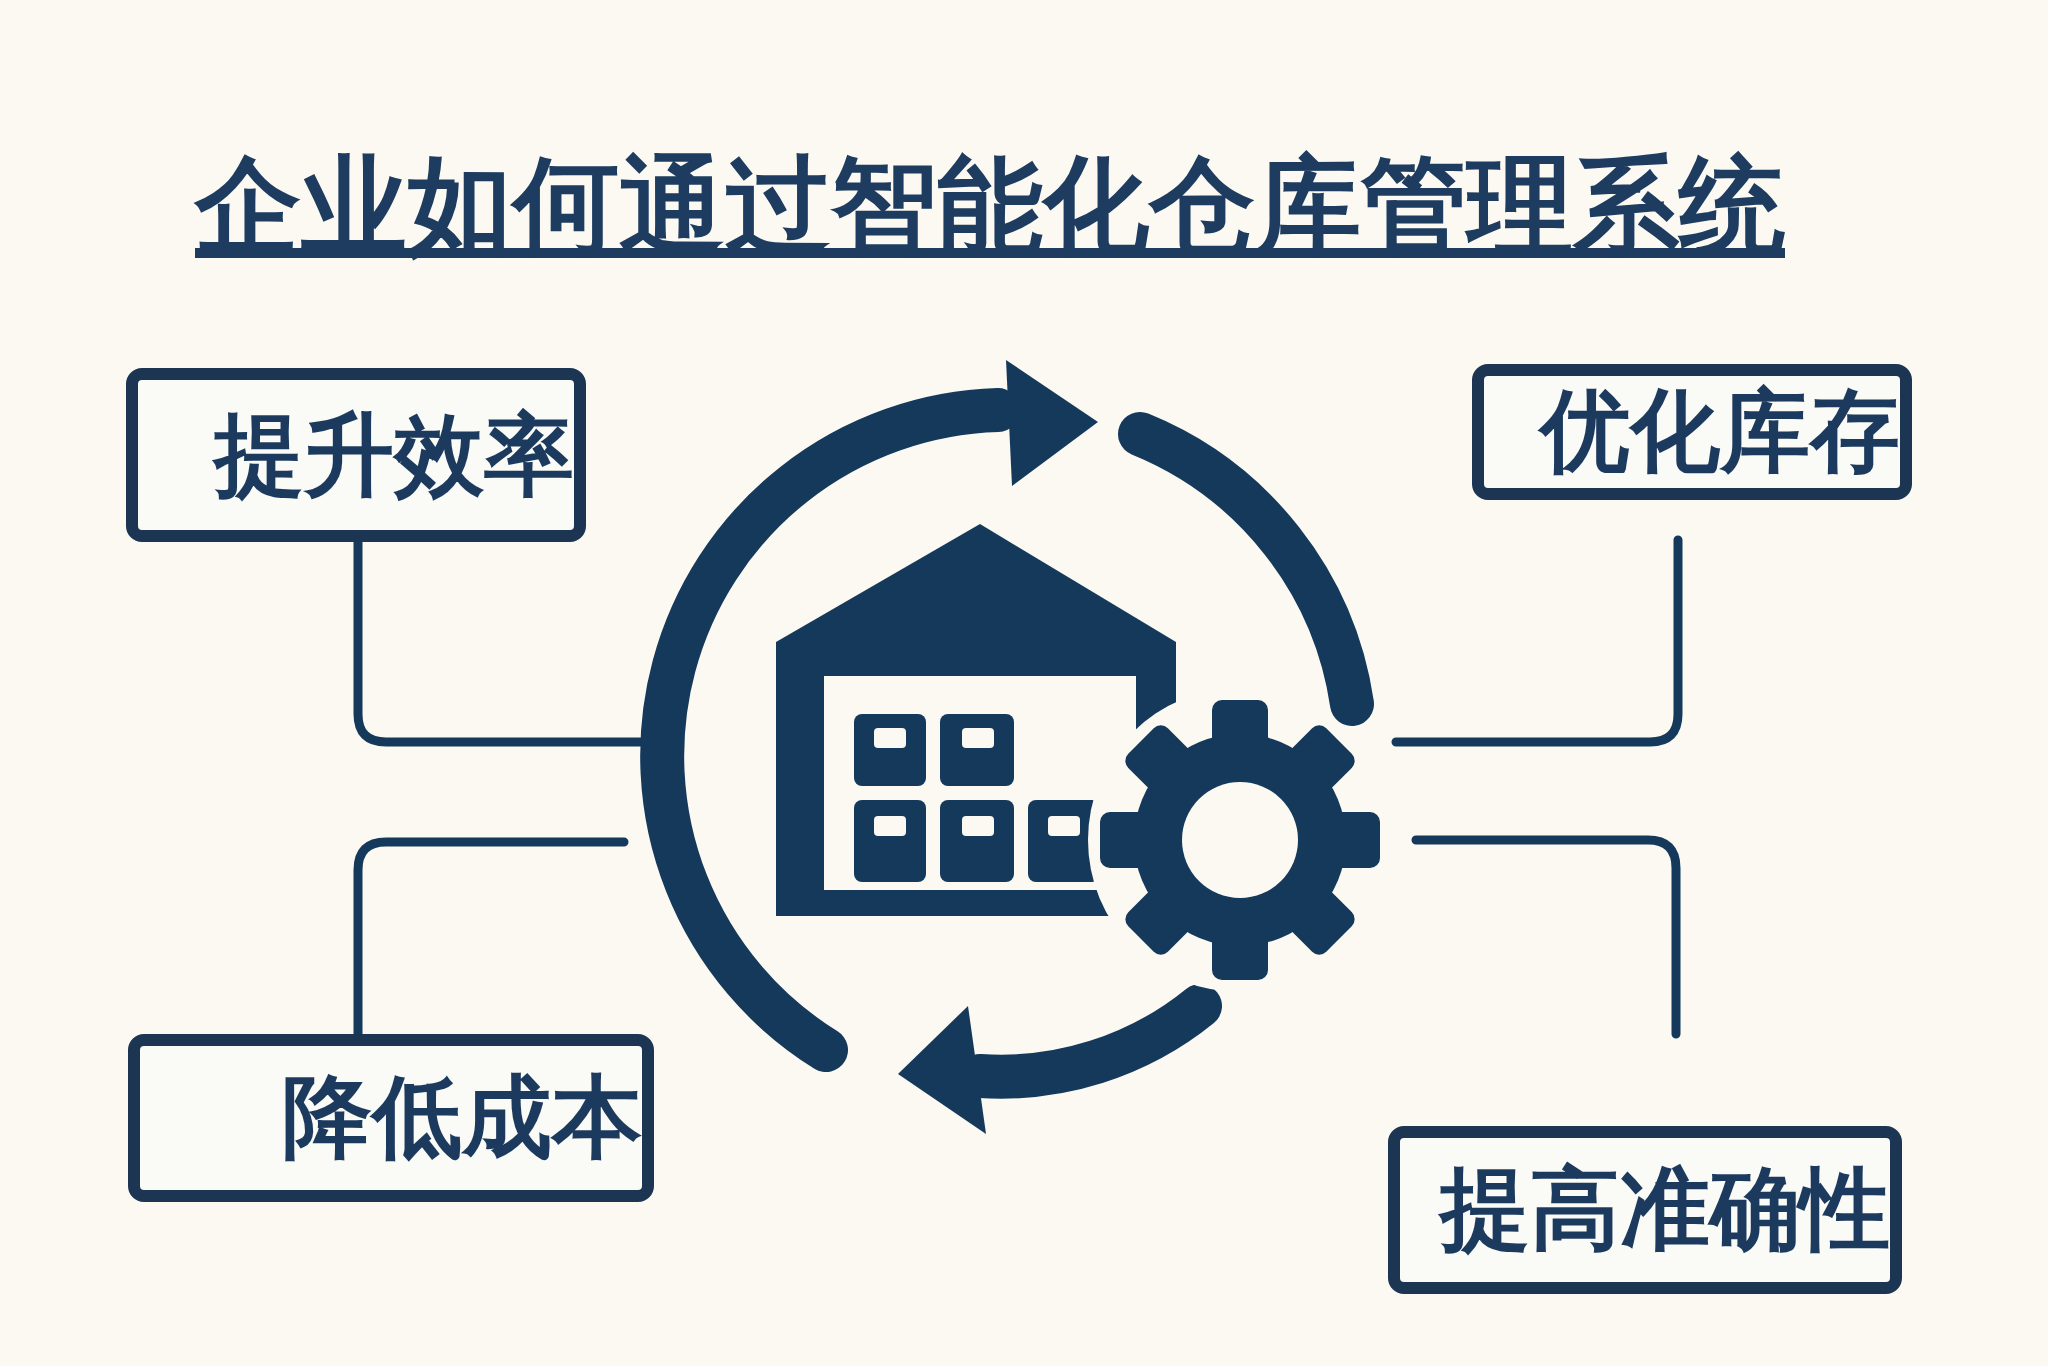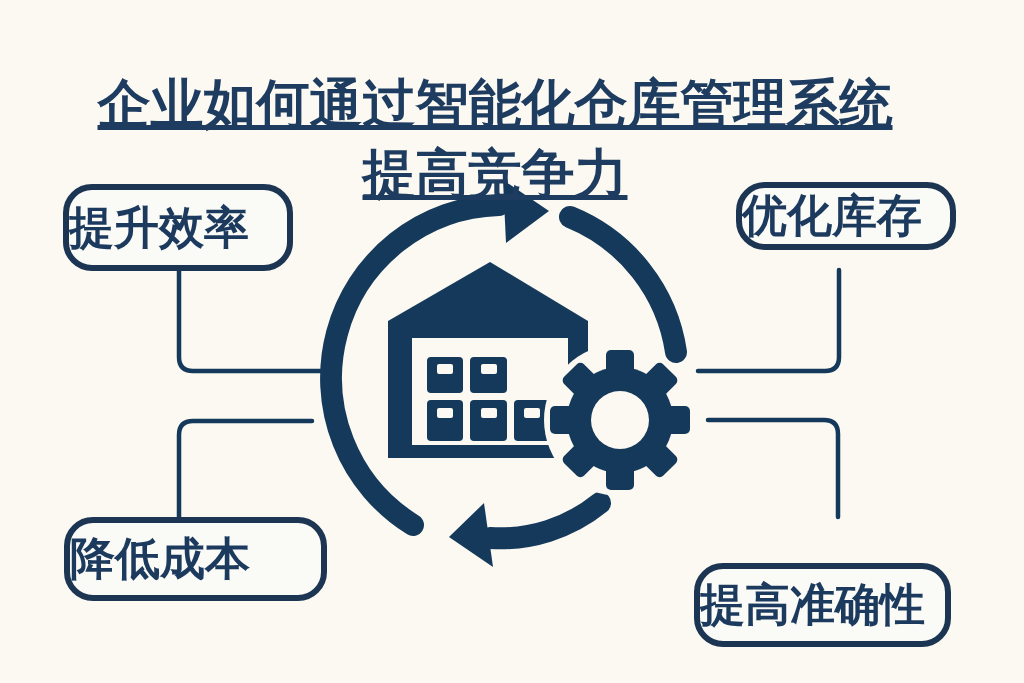--- a/index.html
+++ b/index.html
@@ -18,23 +18,23 @@
   }
   .art{position:absolute;left:0;top:0;width:1024px;height:683px;}
   .title{
     position:absolute;top:33px;left:0;width:990px;
     text-align:center;color:var(--title);
     font-weight:900;font-size:53px;line-height:70px;text-decoration:underline;
   }
   .title span{display:block;}
   .benefit-box{
     position:absolute;box-sizing:border-box;
-    border:6px solid var(--box-border);border-radius:29px;
+    border:6px solid var(--box-border);border-radius:8px;
     background:var(--box-fill);
-    display:flex;align-items:center;justify-content:flex-start;
+    display:flex;align-items:center;justify-content:flex-end;
     font-size:45px;font-weight:900;color:var(--box-text);
     white-space:nowrap;
   }
   .box-tl{left:63px;top:184px;width:230px;height:87px;}
   .box-tr{left:736px;top:182px;width:220px;height:68px;}
   .box-bl{left:64px;top:517px;width:263px;height:84px;}
   .box-br{left:694px;top:517px;width:257px;height:84px;margin-top:46px;}
 </style>
 </head>
 <body>
@@ -90,21 +90,20 @@
         <rect x="606" y="350" width="28" height="34" rx="5" transform="rotate(270 620 420)"></rect>
         <rect x="606" y="350" width="28" height="34" rx="5" transform="rotate(315 620 420)"></rect>
       </g>
       <circle cx="620" cy="420" r="53" fill="var(--navy)"></circle>
       <circle cx="620" cy="420" r="29" fill="var(--bg)"></circle>
     </g>
   </svg>
 
   <h1 class="title">
     <span>企业如何通过智能化仓库管理系统</span>
-    <span>提高竞争力</span>
   </h1>
 
   <div class="benefit-box box-tl">
     <span>提升效率</span>
   </div>
   <div class="benefit-box box-tr">
     <span>优化库存</span>
   </div>
   <div class="benefit-box box-bl">
     <span>降低成本</span>

